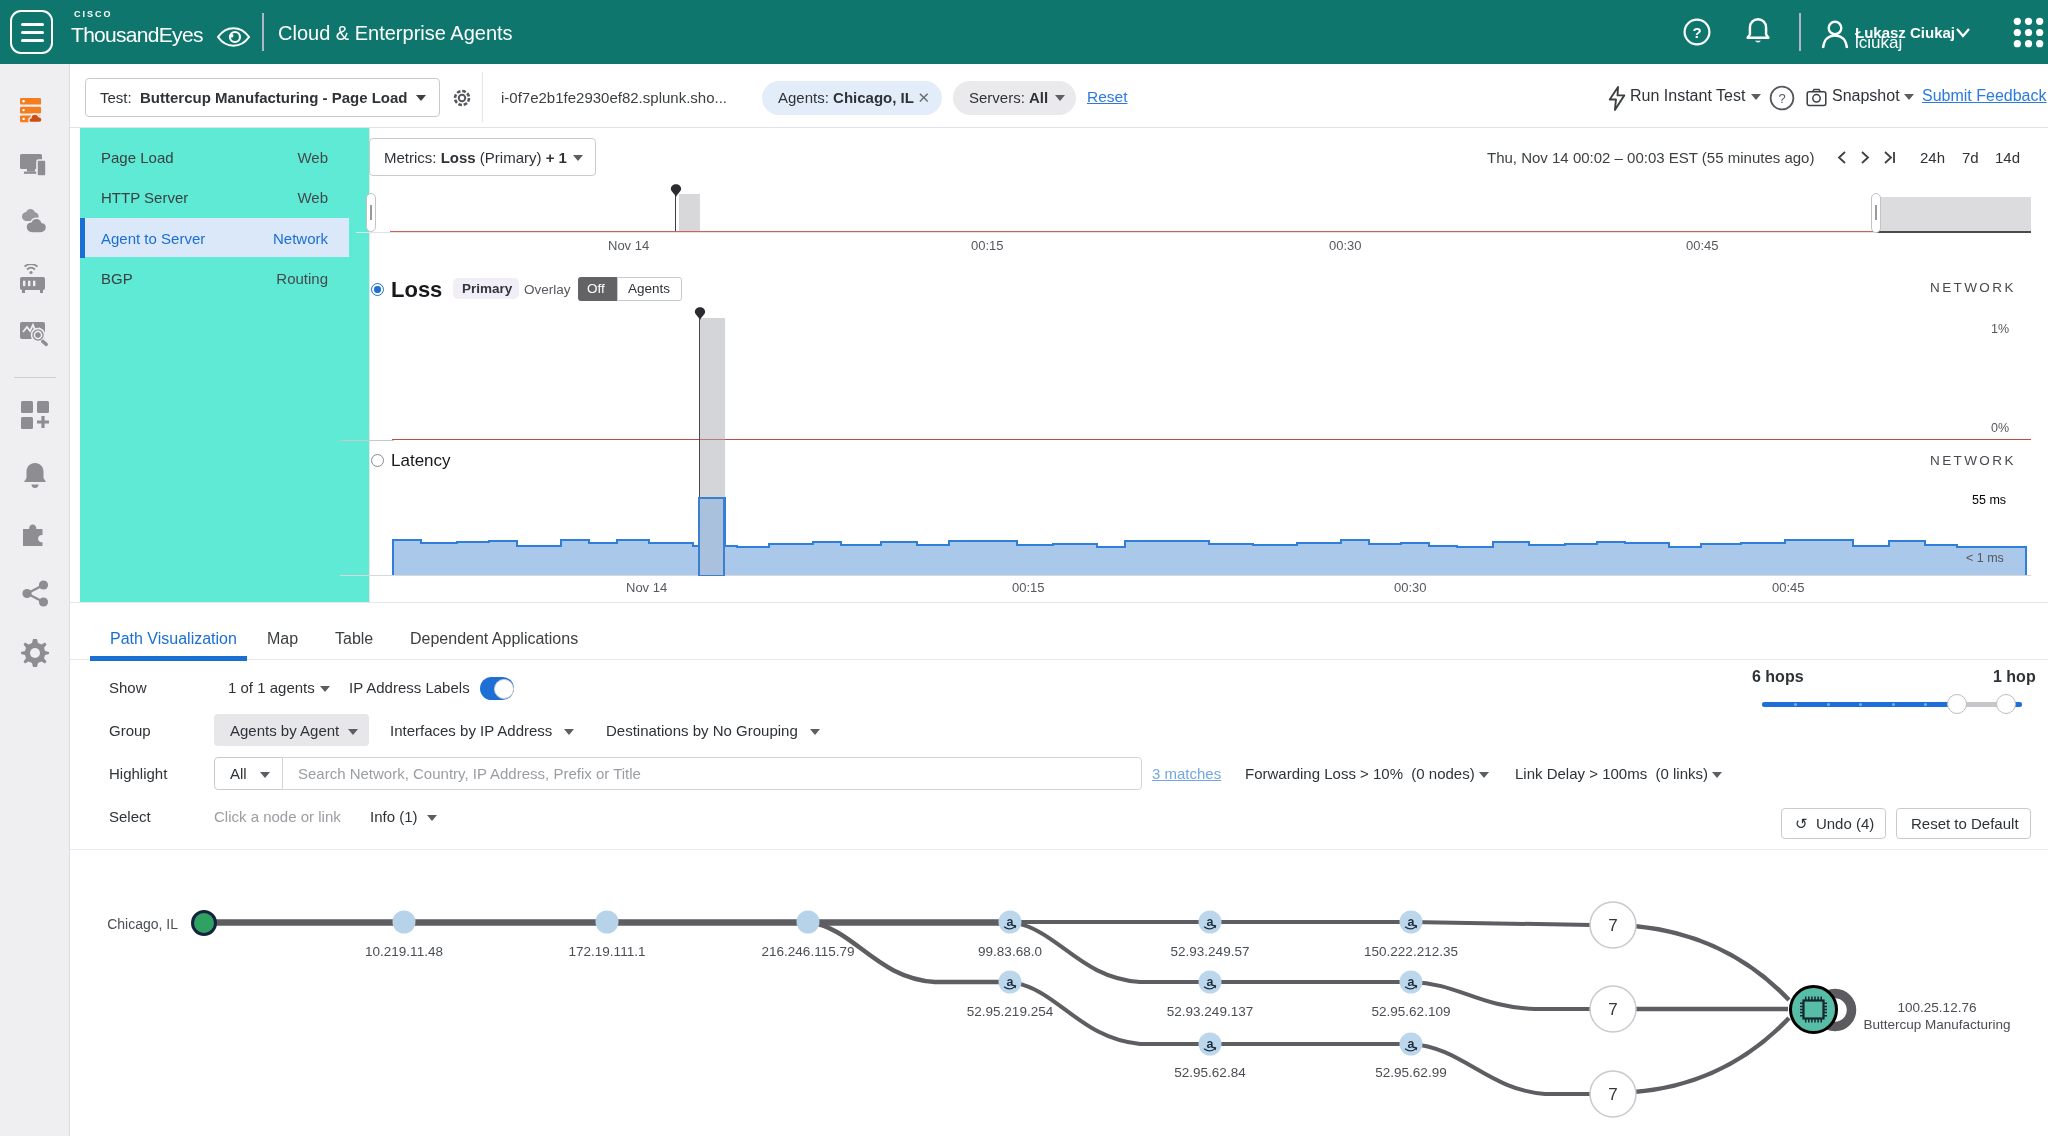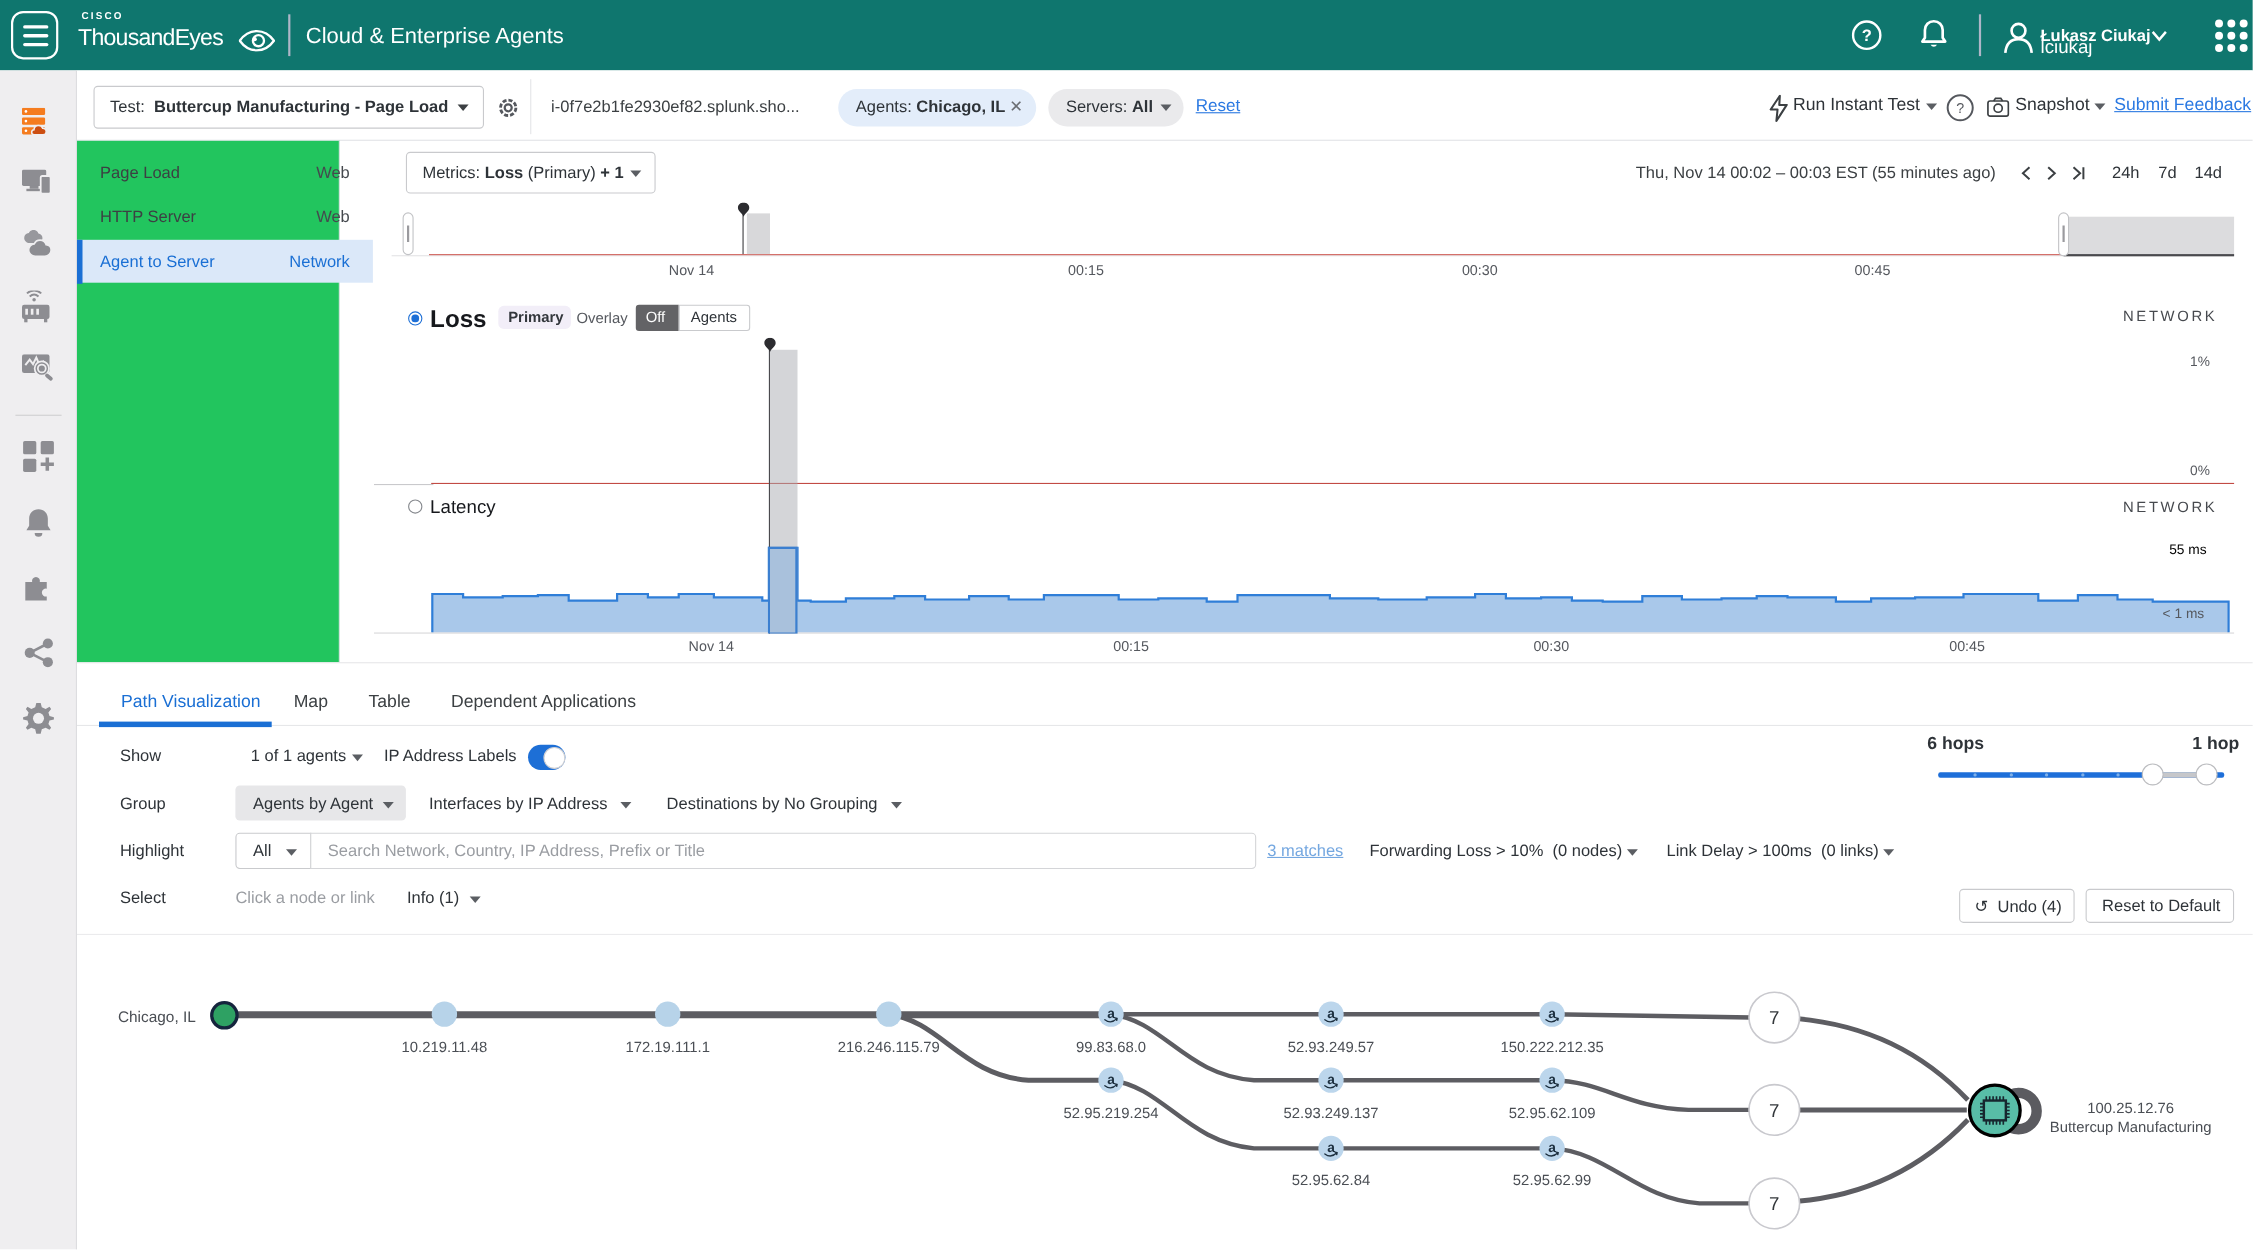--- a/index.html
+++ b/index.html
@@ -4,21 +4,21 @@
 <style>
 *{margin:0;padding:0;box-sizing:border-box}
 html,body{width:2048px;height:1136px;font-family:"Liberation Sans",sans-serif;background:#fff;overflow:hidden}
 .a{position:absolute}
 .t{position:absolute;white-space:nowrap}
 #page{position:relative;width:2048px;height:1136px}
 
 #topbar{left:0;top:0;width:2048px;height:64px;background:#0f766e;color:#fff}
 #row2{left:70px;top:64px;width:1978px;height:64px;background:#fff;border-bottom:1px solid #e2e3e6}
 #sidebar{left:0;top:64px;width:70px;height:1072px;background:#efeef0;border-right:1px solid #dddde0}
-#menupanel{left:70px;top:128px;width:239px;height:474px;background:#22c55e;border-right:1px solid #e4e5e8}
+#menupanel{left:80px;top:128px;width:290px;height:474px;background:#5eead4;border-right:1px solid #e4e5e8}
 .mrow{position:absolute;left:0;width:269px;height:40px;font-size:15px;color:#3c4043}
 .mrow .l{position:absolute;left:21px;top:12px}
 .mrow .r{position:absolute;right:21px;top:12px;color:#45494e}
 .sel{background:#dbe8f9}
 .sel .l,.sel .r{color:#1a6fd4}
 .selbar{position:absolute;left:0;top:0;width:5px;height:40px;background:#1a6fd4}
 .caret{display:inline-block;width:0;height:0;border-left:5px solid transparent;border-right:5px solid transparent;border-top:6px solid #5b5e63;vertical-align:middle}
 .box{position:absolute;border:1px solid #c9cacd;border-radius:4px;background:#fff}
 .chip{position:absolute;height:34px;border-radius:17px;font-size:15px;color:#2e3338;line-height:34px}
 .link{color:#2b79e2;text-decoration:underline}
@@ -180,20 +180,24 @@
         <span class="r">Web</span>
       </div>
     <div class="mrow" style="top:49px">
         <span class="l">HTTP Server</span>
         <span class="r">Web</span>
       </div>
     <div class="mrow sel" style="top:90px;height:39px">
         <div class="selbar"></div>
         <span class="l">Agent to Server</span>
         <span class="r">Network</span>
+      </div>
+    <div class="mrow" style="top:130px">
+        <span class="l">BGP</span>
+        <span class="r">Routing</span>
       </div>
   </div>
 
   <div class="box" style="left:369px;top:138px;width:227px;height:38px">
     <div class="t" style="left:14px;top:10px;font-size:15px;color:#2e3338">Metrics: <b>Loss</b> (Primary) <b>+ 1</b></div>
     <span class="caret" style="position:absolute;right:12px;top:16px"></span>
   </div>
   <div class="t" style="left:1487px;top:149px;font-size:15px;color:#3c4043">Thu, Nov 14 00:02 – 00:03 EST (55 minutes ago)</div>
   <svg class="a" style="left:1835px;top:150px" width="14" height="15" viewBox="0 0 14 15">
       <path d="M10 2 L4 7.5 L10 13" fill="none" stroke="#3c4043" stroke-width="1.8"></path>

